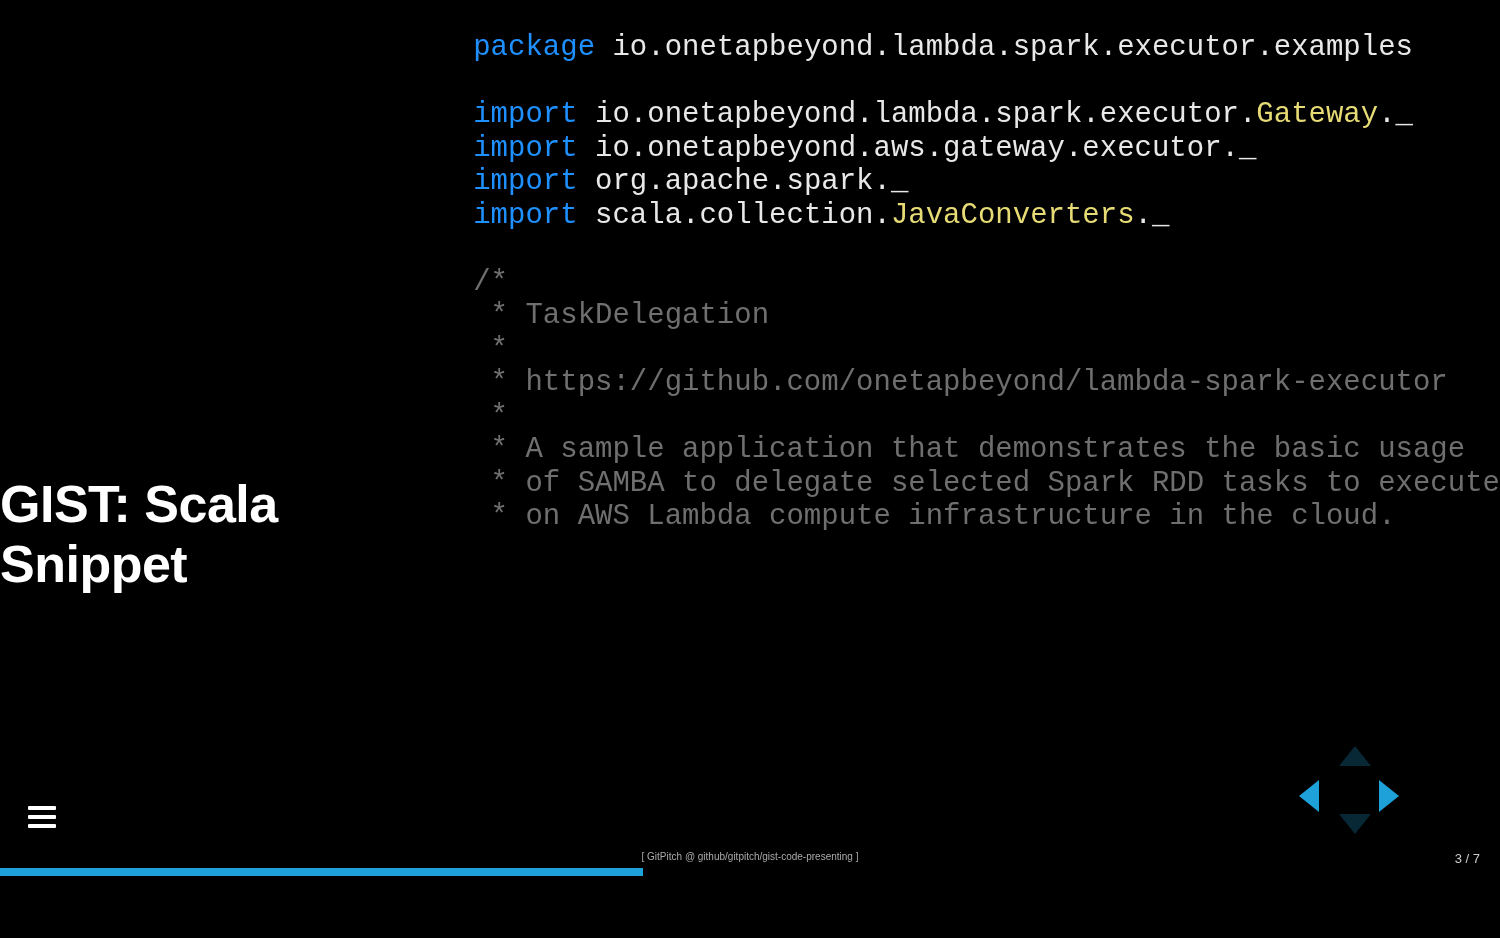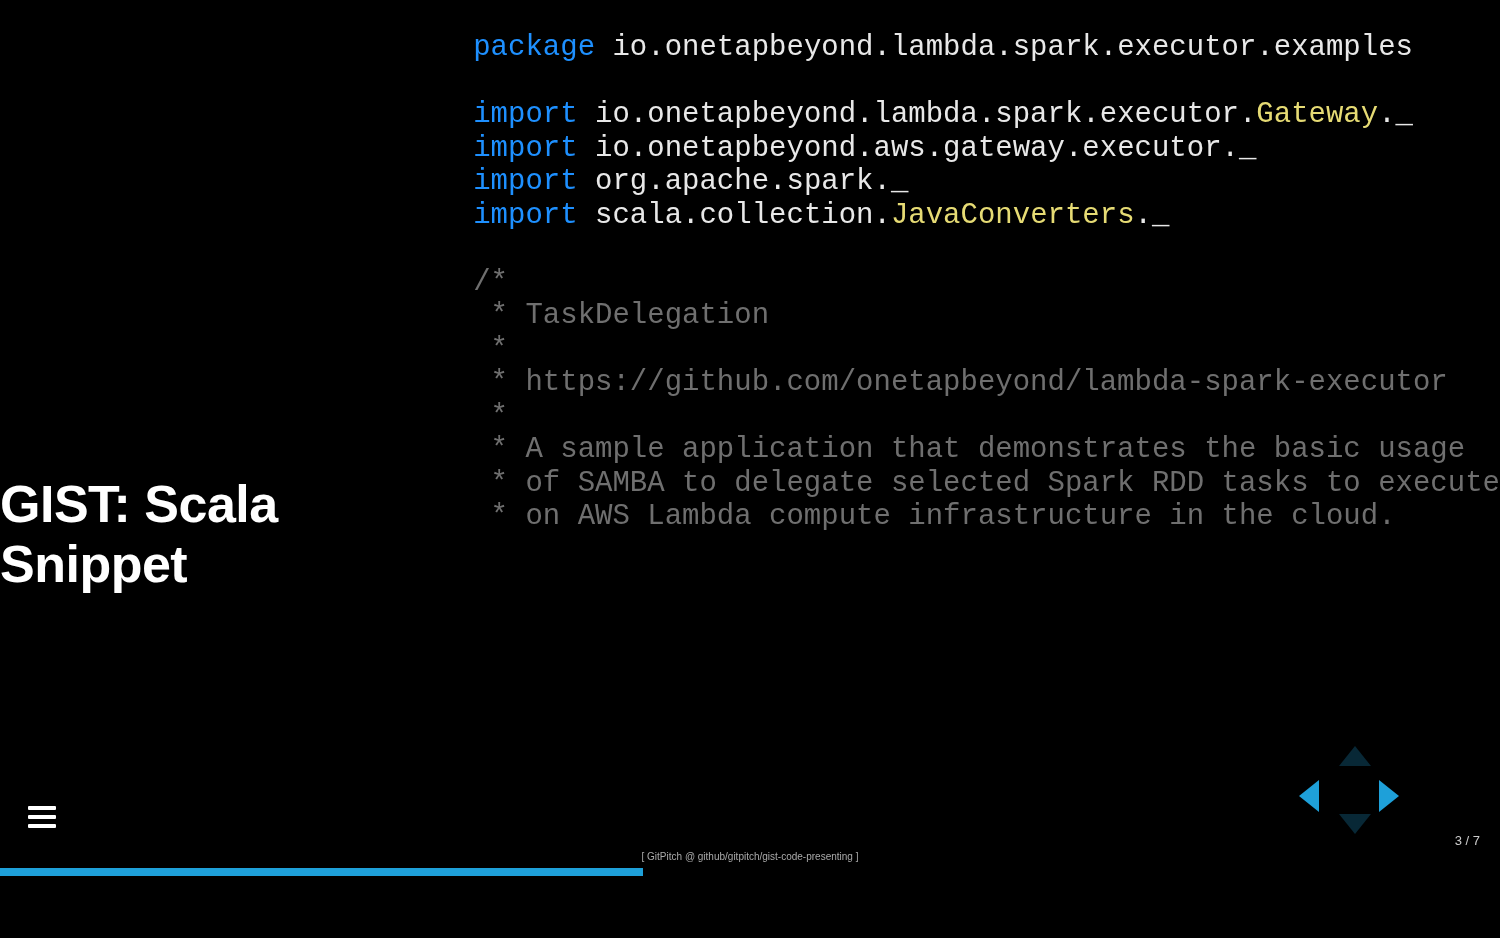--- a/index.html
+++ b/index.html
@@ -55,21 +55,21 @@
     width: 100%;
     text-align: center;
     font-size: 10px;
     color: #aaa;
   }
 
   
   .page-counter {
     position: absolute;
     right: 20px;
-    bottom: 90px;
+    bottom: 72px;
     font-size: 13px;
     color: #ccc;
     font-family: "Helvetica Neue", Helvetica, Arial, sans-serif;
   }
 
   
   .progress {
     position: absolute;
     left: 0;
     bottom: 62px;

